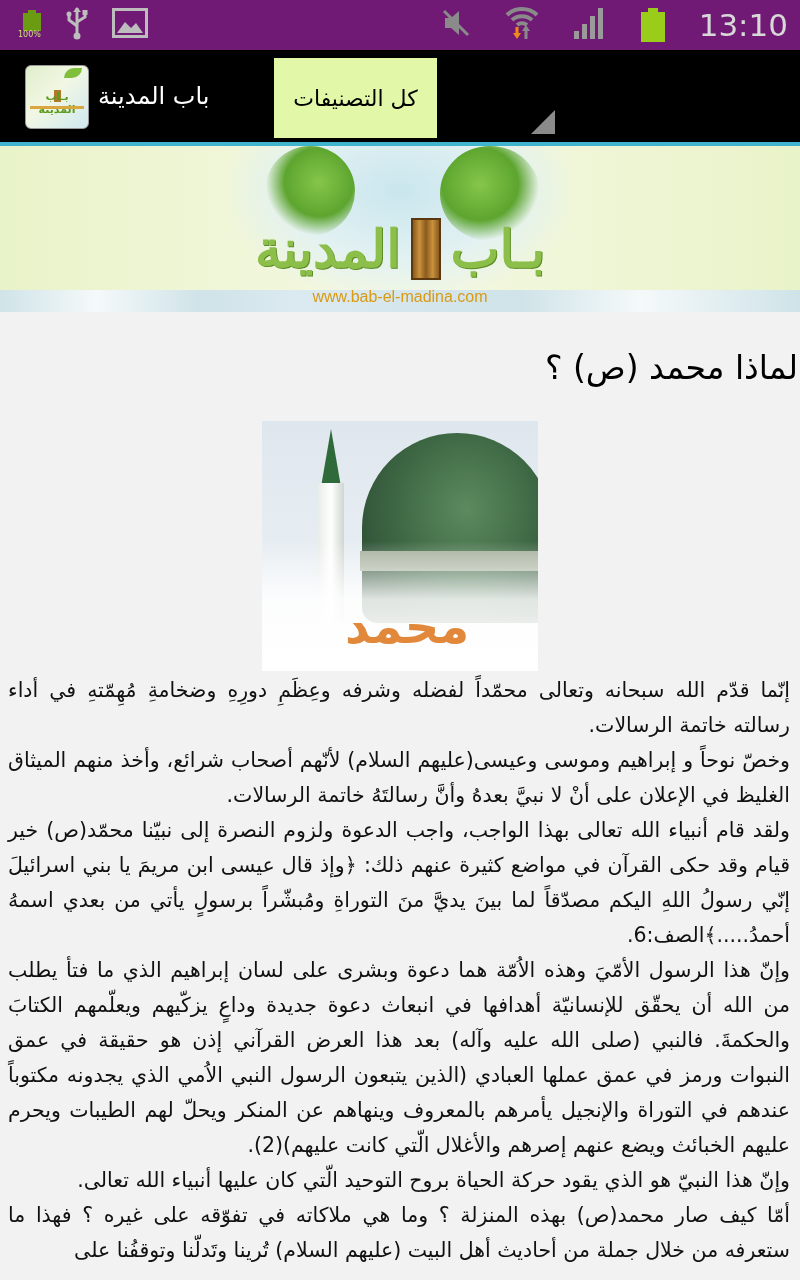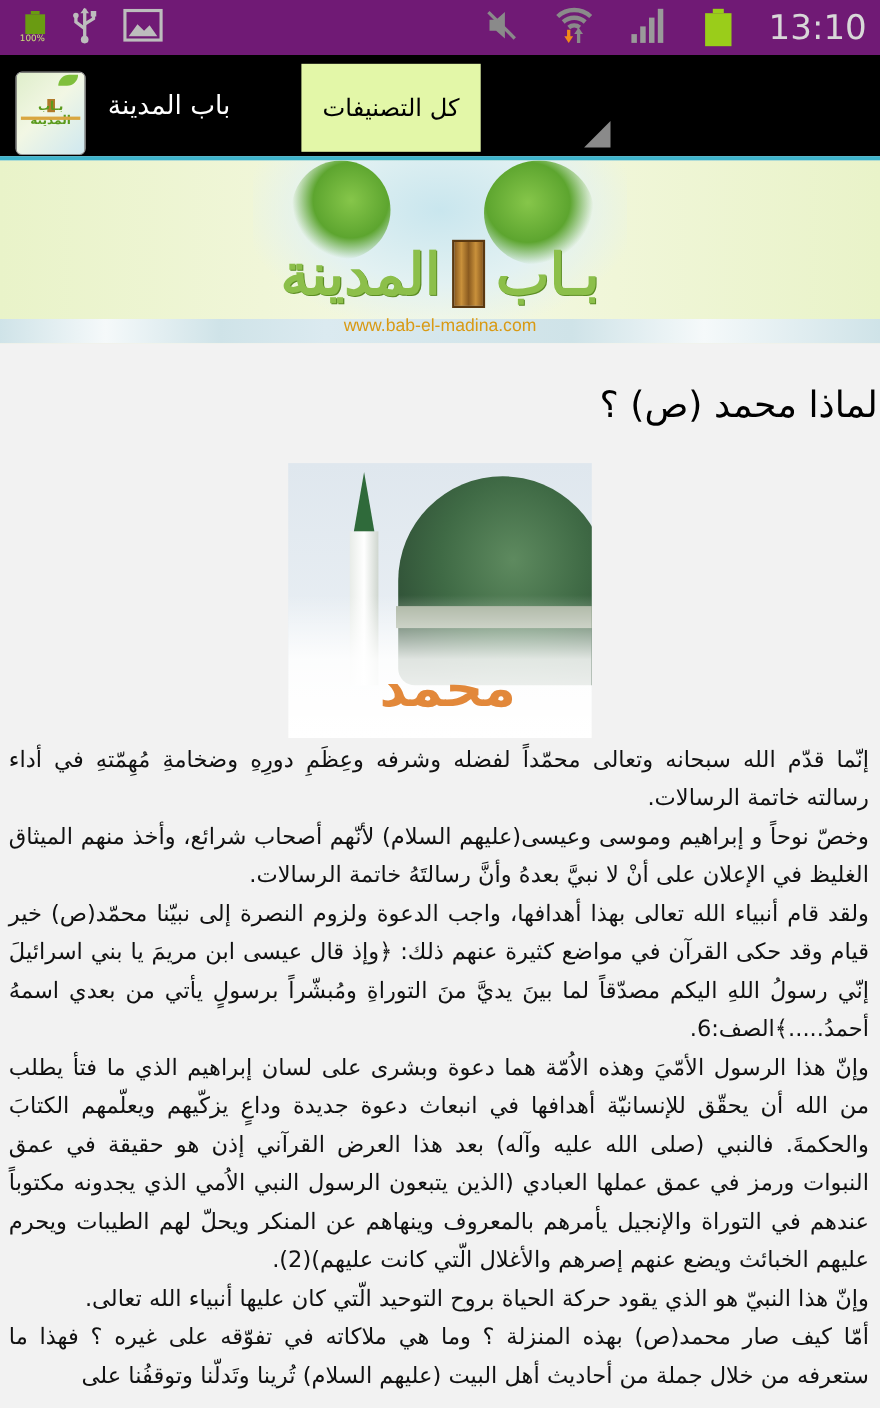--- a/index.html
+++ b/index.html
@@ -35,22 +35,22 @@
   .battery-big .cap { position: absolute; left: 7px; top: 0; width: 10px; height: 4px; background: #9acd1a; }
   .battery-big .body { position: absolute; left: 0; top: 4px; width: 24px; height: 30px; background: #9acd1a; }
 
   
   .action-bar {
     position: absolute; left: 0; top: 50px;
     width: 800px; height: 92px;
     background: #000;
   }
   .app-icon {
-    position: absolute; left: 14px; top: 15px;
-    width: 64px; height: 76px; border-radius: 6px;
+    position: absolute; left: 25px; top: 15px;
+    width: 64px; height: 64px; border-radius: 6px;
     background: linear-gradient(135deg, #dfeecb 0%, #f2f7e4 45%, #cfe8f0 100%);
     border: 1px solid #999;
     overflow: hidden;
   }
   .app-icon .leaf { position: absolute; right: 6px; top: 2px; width: 18px; height: 10px; background: #7fbf3c; border-radius: 10px 0 10px 0; }
   .app-icon .mini-title {
     position: absolute; left: 0; right: 0; top: 24px; text-align: center;
     font-size: 11px; color: #5a9a1c; font-weight: bold; direction: rtl;
   }
   .app-icon .mini-door { position: absolute; left: 28px; top: 24px; width: 7px; height: 12px; background: #b07a2a; }
@@ -281,18 +281,18 @@
     <div class="img-minaret"></div>
     <div class="img-dome"></div>
     <div class="img-dome-base"></div>
     <div class="img-mist"></div>
     <div class="img-calligraphy">محمد رسول الله</div>
   </div>
 
   <div class="article-body">
     <p>إنّما قدّم الله سبحانه وتعالى محمّداً لفضله وشرفه وعِظَمِ دورِهِ وضخامةِ مُهِمّتهِ في أداء رسالته خاتمة الرسالات.</p>
     <p> وخصّ نوحاً و إبراهيم وموسى وعيسى(عليهم السلام) لأنّهم أصحاب شرائع، وأخذ منهم الميثاق الغليظ في الإعلان على أنْ لا نبيَّ بعدهُ وأنَّ رسالتَهُ خاتمة الرسالات.</p>
-    <p>ولقد قام أنبياء الله تعالى بهذا أهدافها، واجب الدعوة ولزوم النصرة إلى نبيّنا محمّد(ص) خير قيام وقد حكى القرآن في مواضع كثيرة عنهم ذلك: ﴿وإذ قال عيسى ابن مريمَ يا بني اسرائيلَ إنّي رسولُ اللهِ اليكم مصدّقاً لما بينَ يديَّ منَ التوراةِ ومُبشّراً برسولٍ يأتي من بعدي اسمهُ أحمدُ.....﴾الصف:6.</p>
+    <p>ولقد قام أنبياء الله تعالى بهذا الواجب، واجب الدعوة ولزوم النصرة إلى نبيّنا محمّد(ص) خير قيام وقد حكى القرآن في مواضع كثيرة عنهم ذلك: ﴿وإذ قال عيسى ابن مريمَ يا بني اسرائيلَ إنّي رسولُ اللهِ اليكم مصدّقاً لما بينَ يديَّ منَ التوراةِ ومُبشّراً برسولٍ يأتي من بعدي اسمهُ أحمدُ.....﴾الصف:6.</p>
     <p> وإنّ هذا الرسول الأمّيَ وهذه الاُمّة هما دعوة وبشرى على لسان إبراهيم الذي ما فتأ يطلب من الله أن يحقّق للإنسانيّة أهدافها في انبعاث دعوة جديدة وداعٍ يزكّيهم ويعلّمهم الكتابَ والحكمةَ. فالنبي (صلى الله عليه وآله) بعد هذا العرض القرآني إذن هو حقيقة في عمق النبوات ورمز في عمق عملها العبادي (الذين يتبعون الرسول النبي الاُمي الذي يجدونه مكتوباً عندهم في التوراة والإنجيل يأمرهم بالمعروف وينهاهم عن المنكر ويحلّ لهم الطيبات ويحرم عليهم الخبائث ويضع عنهم إصرهم والأغلال الّتي كانت عليهم)(2).</p>
     <p> وإنّ هذا النبيّ هو الذي يقود حركة الحياة بروح التوحيد الّتي كان عليها أنبياء الله تعالى.</p>
     <p>أمّا كيف صار محمد(ص) بهذه المنزلة ؟ وما هي ملاكاته في تفوّقه على غيره ؟ فهذا ما ستعرفه من خلال جملة من أحاديث أهل البيت (عليهم السلام) تُرينا وتَدلّنا وتوقفُنا على</p>
   </div>
 </div>
 
 </body></html>

